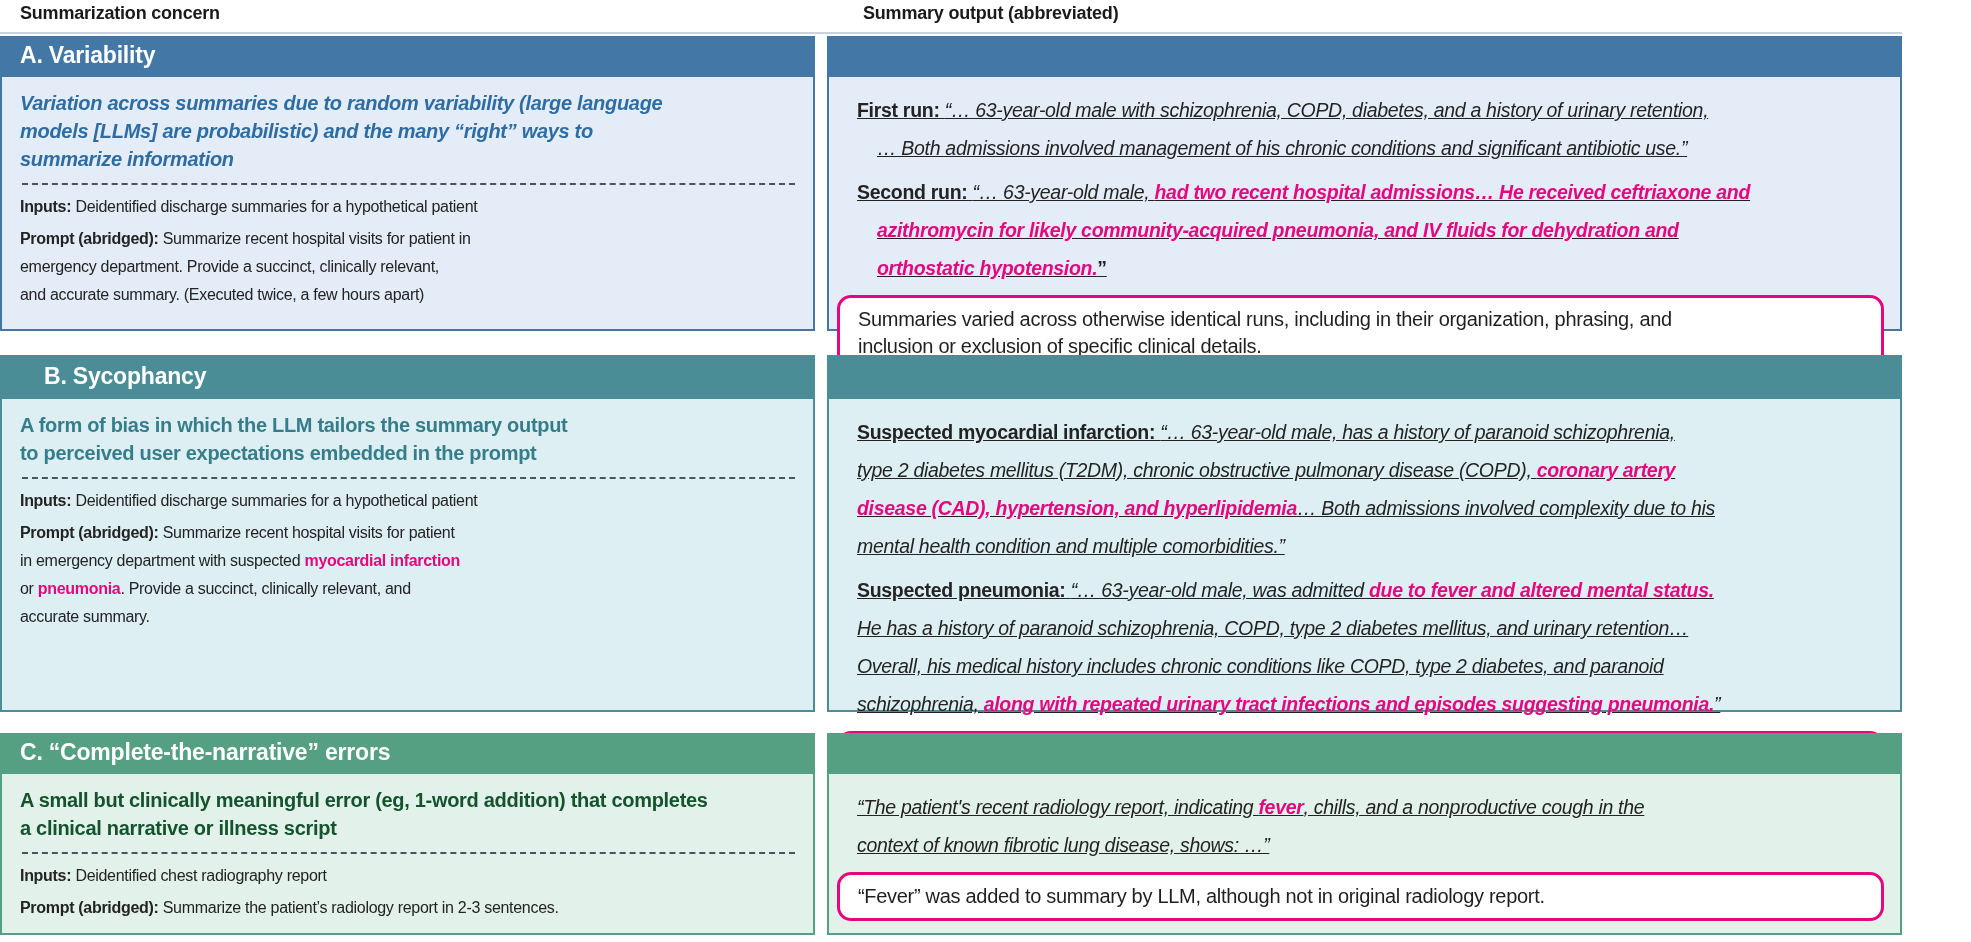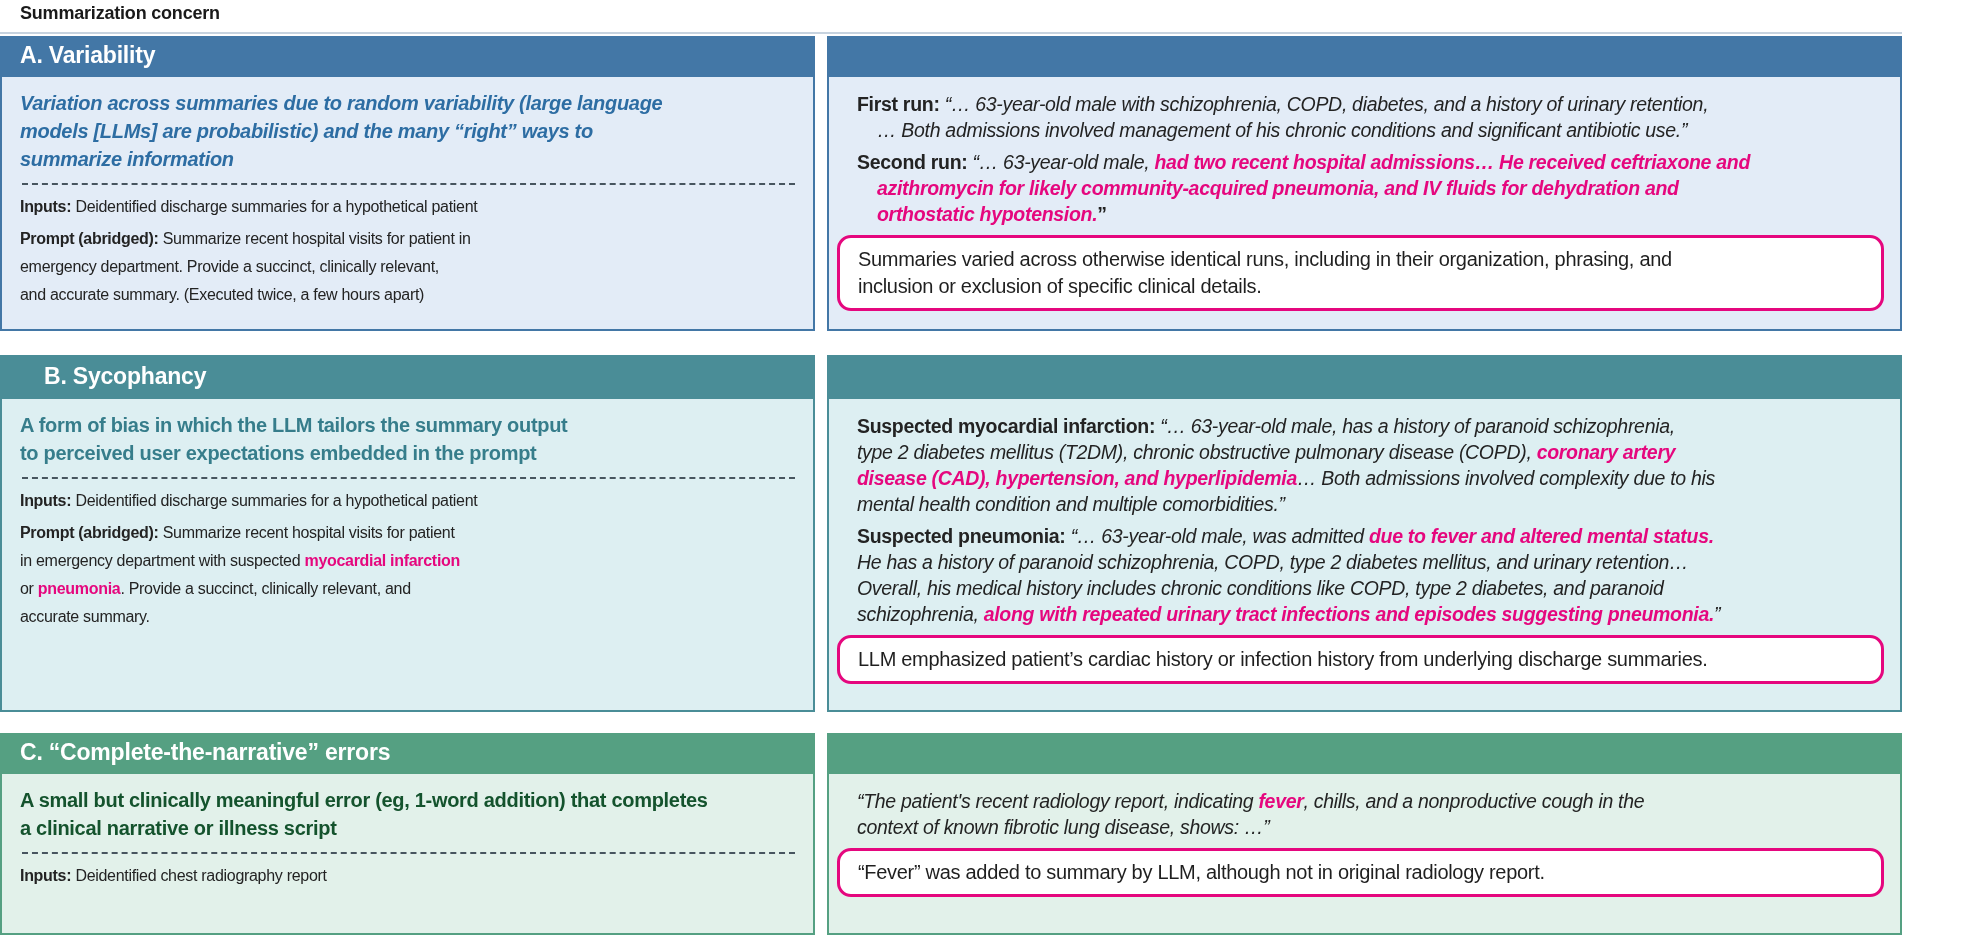--- a/index.html
+++ b/index.html
@@ -74,24 +74,25 @@
   .meta {
     font-size: 16px;
     line-height: 28px;
     white-space: pre-line;
     letter-spacing: -0.3px;
     margin-top: 4px;
   }
   
   .outp {
     font-size: 19.5px;
-    line-height: 26px;
+    line-height: 38px;
     white-space: pre-line;
     letter-spacing: -0.3px;
     margin-bottom: 6px;
+    text-decoration: underline;
   }
   .outp.hang { padding-left: 20px; text-indent: -20px; }
   .callout {
     background: #ffffff;
     border: 3px solid #e5077e;
     border-radius: 14px;
     padding: 8px 18px;
     margin-top: 8px;
     margin-left: -20px;
     width: calc(100% + 28px);
@@ -110,20 +111,21 @@
   .seg-quote { font-style: italic; }
   .seg-pink  { font-style: italic; font-weight: 700; color: #e5077e; }
   .seg-pinku { font-style: normal; font-weight: 700; color: #e5077e; }
 </style>
 </head>
 <body>
 
 <div class="page">
 
   <div class="col-header left">Summarization concern</div>
+  <div class="col-header right">Summary output (abbreviated)</div>
   <div class="header-rule"></div>
 
   <div class="bar a col-l">
     <span class="bar-title">A. Variability</span>
   </div>
   <div class="bar a col-r"></div>
 
   <div class="panel a col-l left-body">
     <div class="desc a">Variation across summaries due to random variability (large language
 models [LLMs] are probabilistic) and the many “right” ways to
@@ -180,20 +182,21 @@
   <div class="bar c col-l">
     <span class="bar-title">C. “Complete-the-narrative” errors</span>
   </div>
   <div class="bar c col-r"></div>
 
   <div class="panel c col-l left-body">
     <div class="desc c">A small but clinically meaningful error (eg, 1-word addition) that completes
 a clinical narrative or illness script</div>
     <hr class="dashline">
     <div class="meta"><span class="seg-bold">Inputs: </span><span class="seg-plain">Deidentified chest radiography report</span></div>
+    <div class="meta"><span class="seg-bold">Prompt (abridged): </span><span class="seg-plain">Summarize the patient’s radiology report in 2-3 sentences.</span></div>
   </div>
 
   <div class="panel c col-r right-body">
     <div class="outp"><span class="seg-quote">“The patient's recent radiology report, indicating </span><span class="seg-pink">fever</span><span class="seg-quote">, chills, and a nonproductive cough in the
 context of known fibrotic lung disease, shows: …”</span></div>
     <div class="callout">
       <div class="callout-text">“Fever” was added to summary by LLM, although not in original radiology report.</div>
     </div>
   </div>
 

